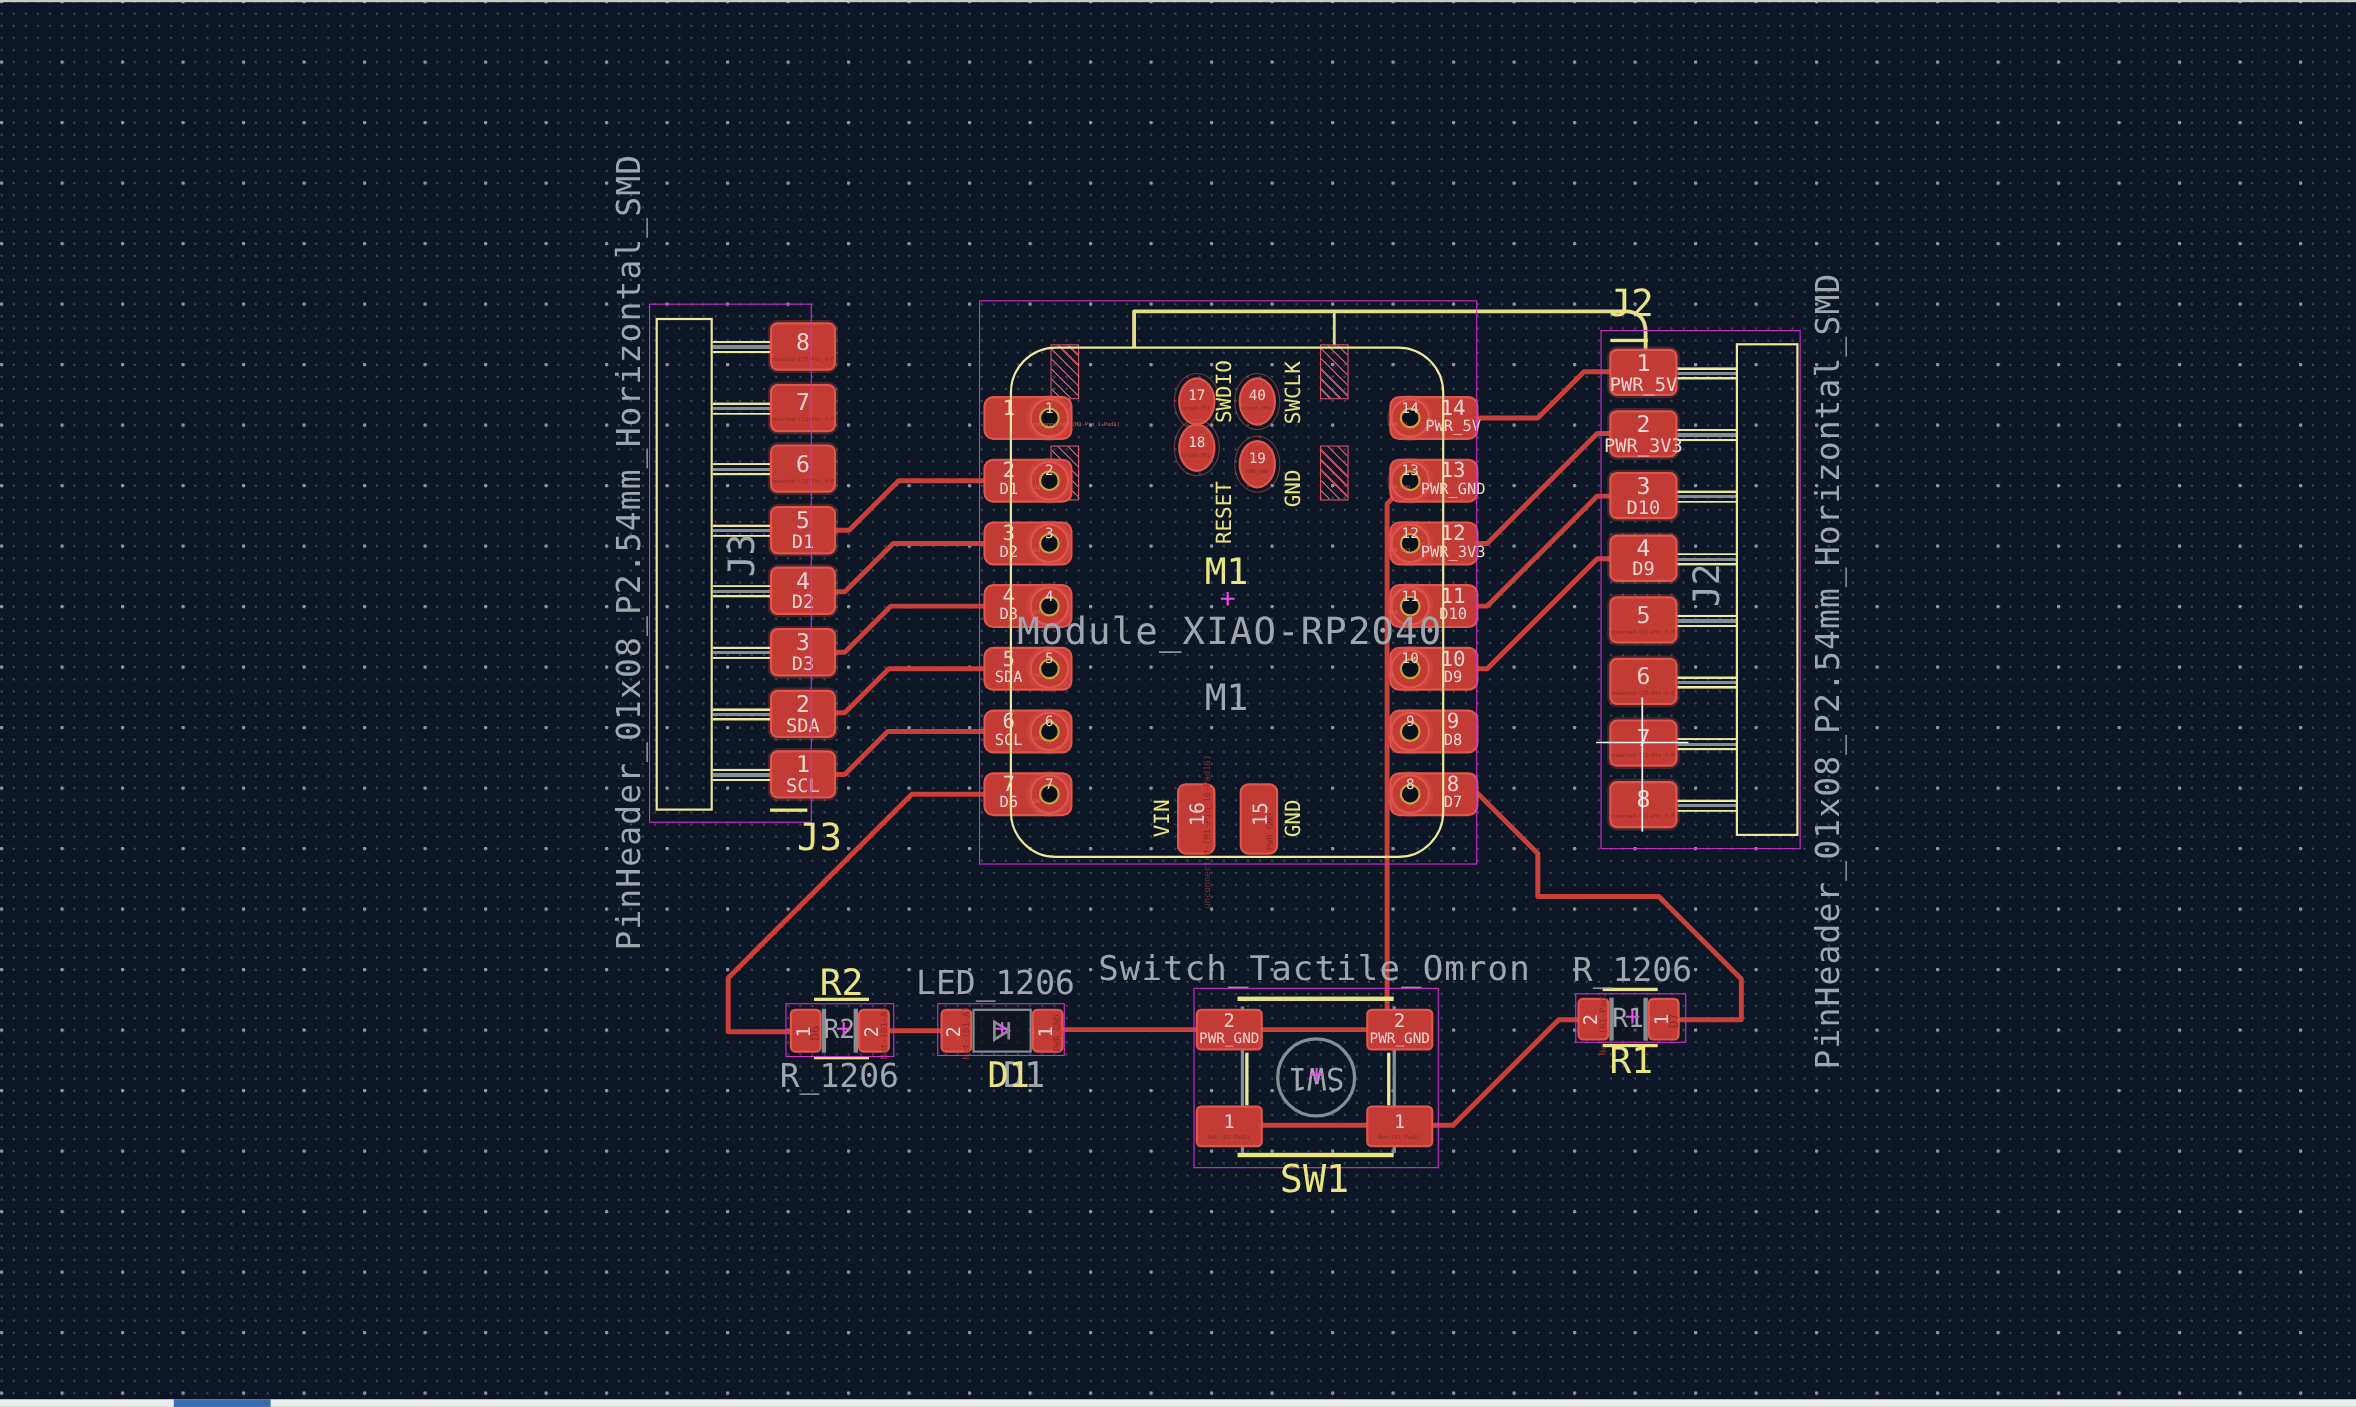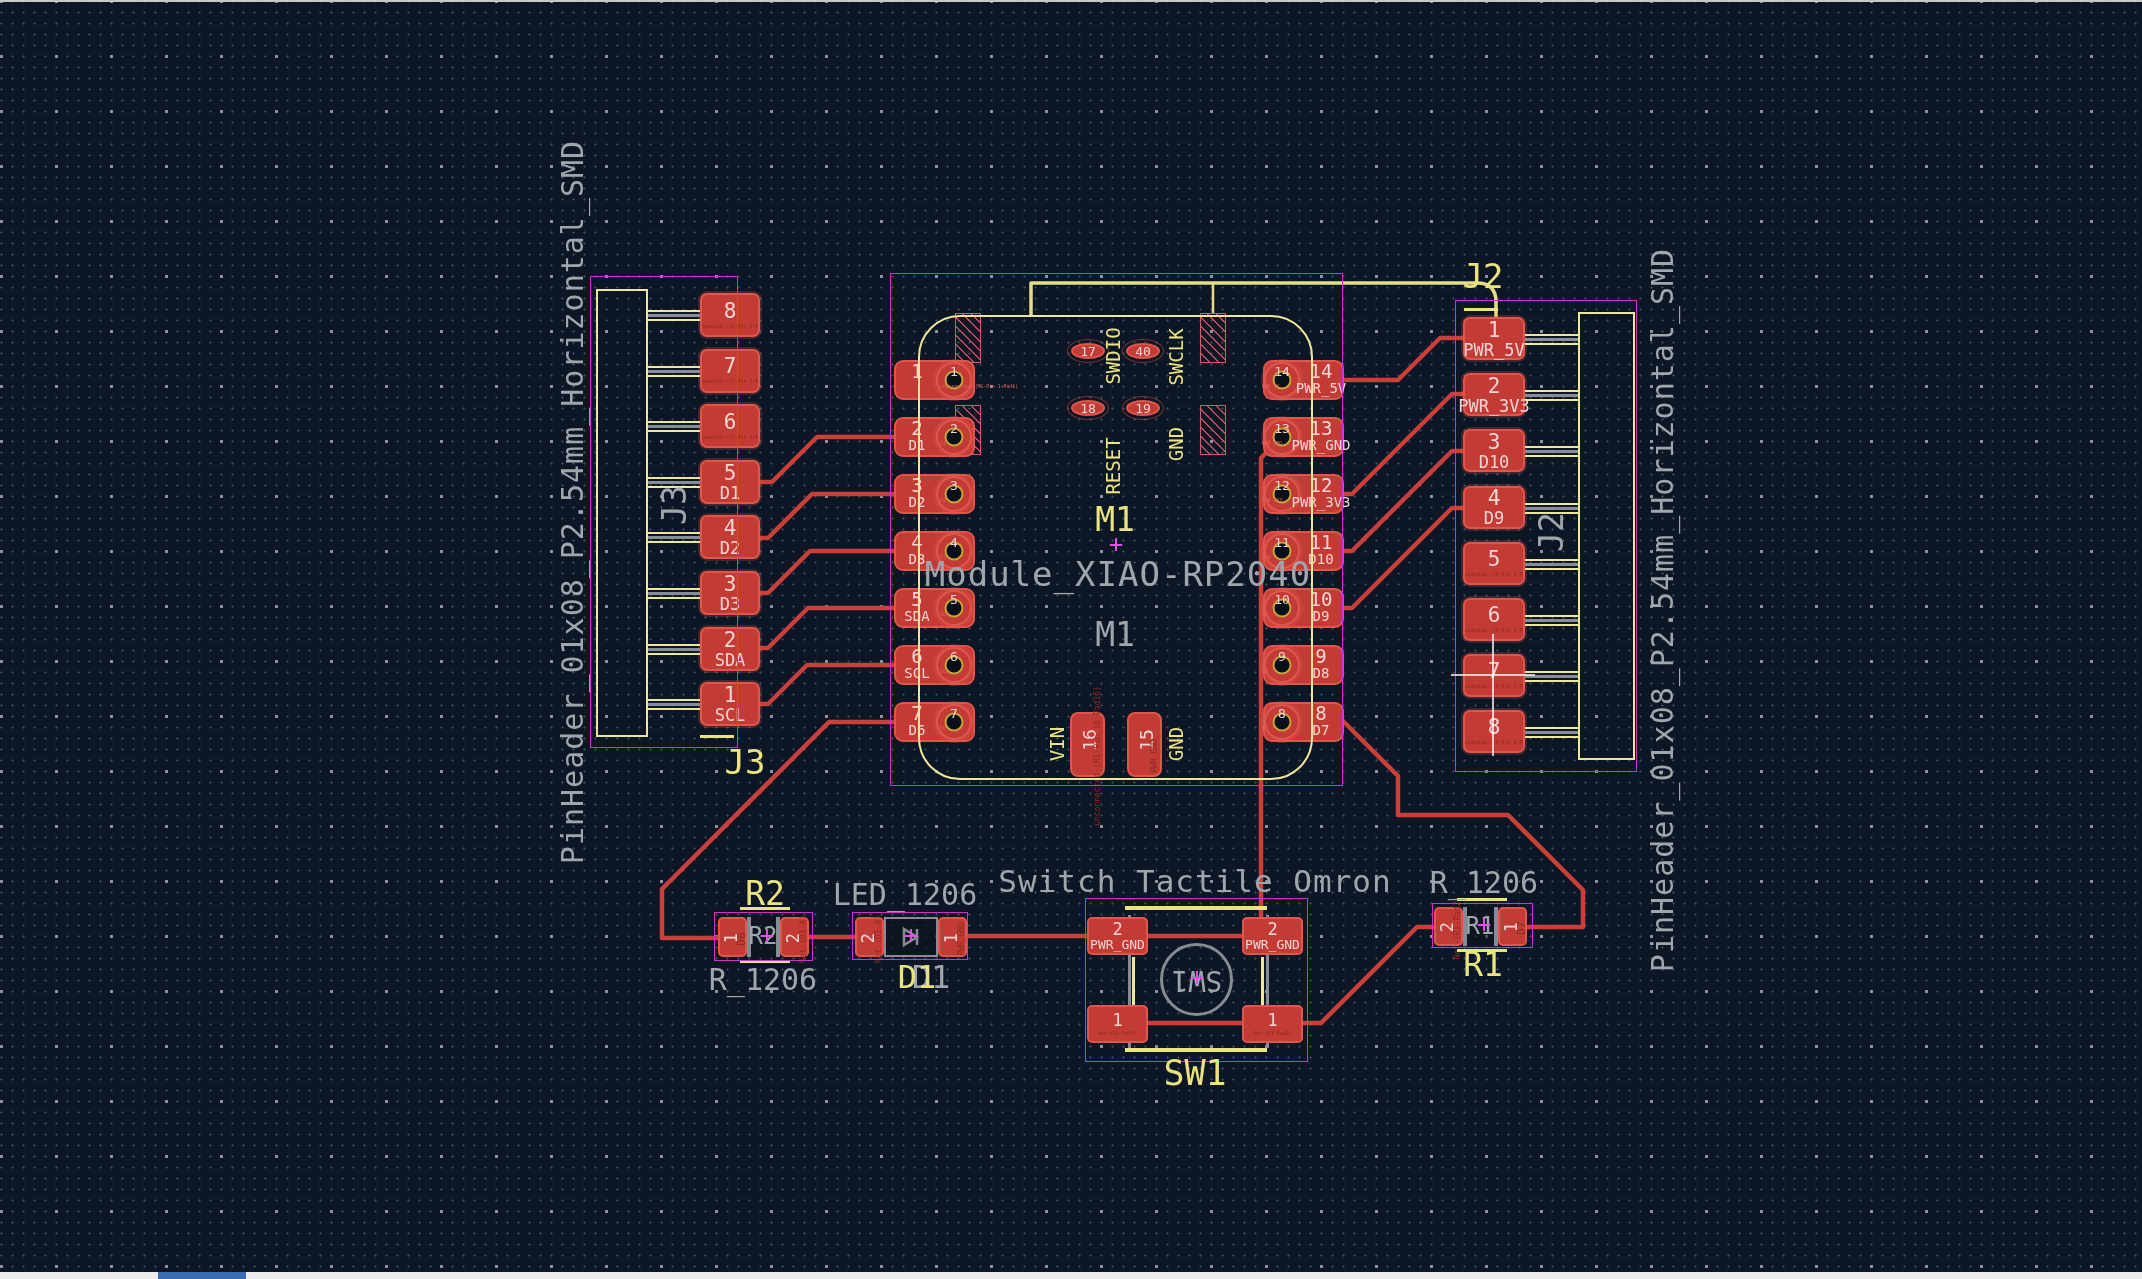--- a/index.html
+++ b/index.html
@@ -41,21 +41,21 @@
     border:2px solid var(--pad-border,#e0564c);box-sizing:border-box;box-shadow:0 0 0 3px rgba(224,86,76,.3);}
   .mcore{position:absolute;left:50%;top:50%;width:19px;height:19px;transform:translate(-50%,-50%);
     border-radius:50%;background:var(--hole-dark,#0a1017);border:2px solid var(--hole-ring,#c9a23a);box-sizing:border-box;}
   .mtx1{position:absolute;top:1px;display:flex;flex-direction:column;align-items:center;color:var(--pad-text,#f2d5d3);}
   .mtx1 .n{font-size:19px;line-height:20px;}
   .mtx1 .l{font-size:14px;line-height:15px;white-space:nowrap;}
   .mtx2{position:absolute;top:4px;font-size:13px;color:var(--pad-text,#f2d5d3);width:24px;text-align:center;}
   .mtiny{position:absolute;top:24px;font-size:8px;line-height:8px;color:var(--tiny-net-bright,#e06060);
     transform:scale(.6);transform-origin:left top;white-space:nowrap;}
   
-  .tcirc{position:absolute;width:34px;height:16px;border-radius:50%;box-sizing:border-box;
+  .tcirc{position:absolute;width:34px;height:44px;border-radius:50%;box-sizing:border-box;
     background:var(--pad-fill,#c23b35);border:2px solid var(--pad-border,#e0564c);
     outline:1px solid rgba(224,86,76,.5);outline-offset:3px;color:var(--pad-text,#f2d5d3);
     display:flex;flex-direction:column;align-items:center;justify-content:center;overflow:hidden;}
   .tcirc .pnum{font-size:13px;line-height:13px;}
   
   .spad{position:absolute;box-sizing:border-box;background:var(--pad-fill,#c23b35);
     border:2px solid var(--pad-border,#e0564c);border-radius:5px;color:var(--pad-text,#f2d5d3);}
   .swpad{display:flex;flex-direction:column;align-items:center;justify-content:center;}
   .swpad .pnum{font-size:17px;line-height:18px;}
   .swpad .pname{font-size:13px;line-height:14px;white-space:nowrap;}
@@ -294,21 +294,21 @@
     <div class="tnetw">
         <span class="tnet" style="color:var(--tiny-net-dark,#8f2a24)">unconnected-(M1-Pad17)</span>
       </div>
   </div>
   <div class="tcirc z3" style="left:1126px;top:343px">
     <span class="pnum">40</span>
     <div class="tnetw">
         <span class="tnet">unconnected-(M1-Pad20)</span>
       </div>
   </div>
-  <div class="tcirc z3" style="left:1071px;top:400px">
+  <div class="tcirc z3" style="left:1071px;top:385px">
     <span class="pnum">18</span>
     <div class="tnetw">
         <span class="tnet">unconnected-(M1-Pad18)</span>
       </div>
   </div>
   <div class="tcirc z3" style="left:1126px;top:400px">
     <span class="pnum">19</span>
     <div class="tnetw">
         <span class="tnet">PWR_GND</span>
       </div>

